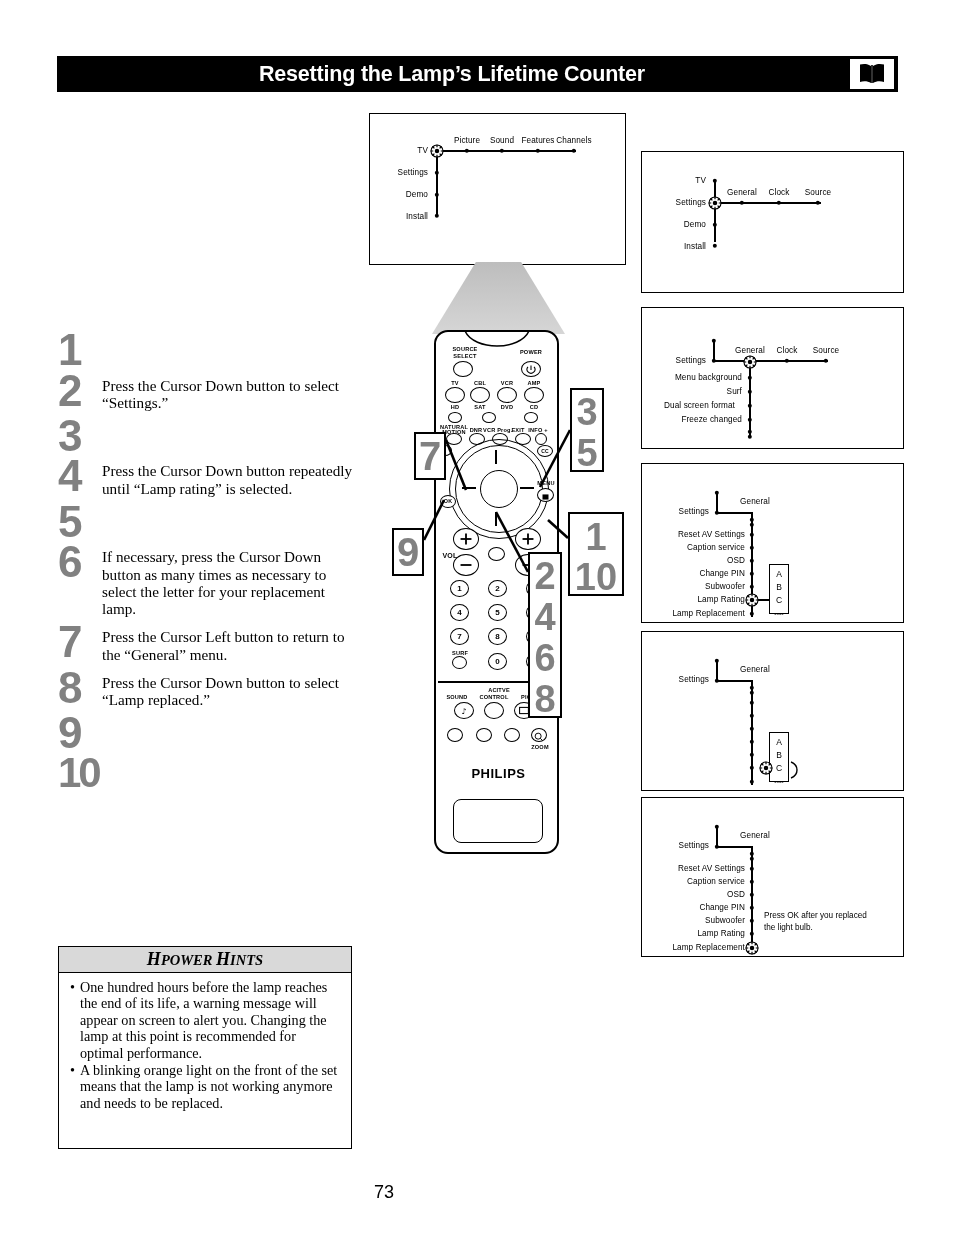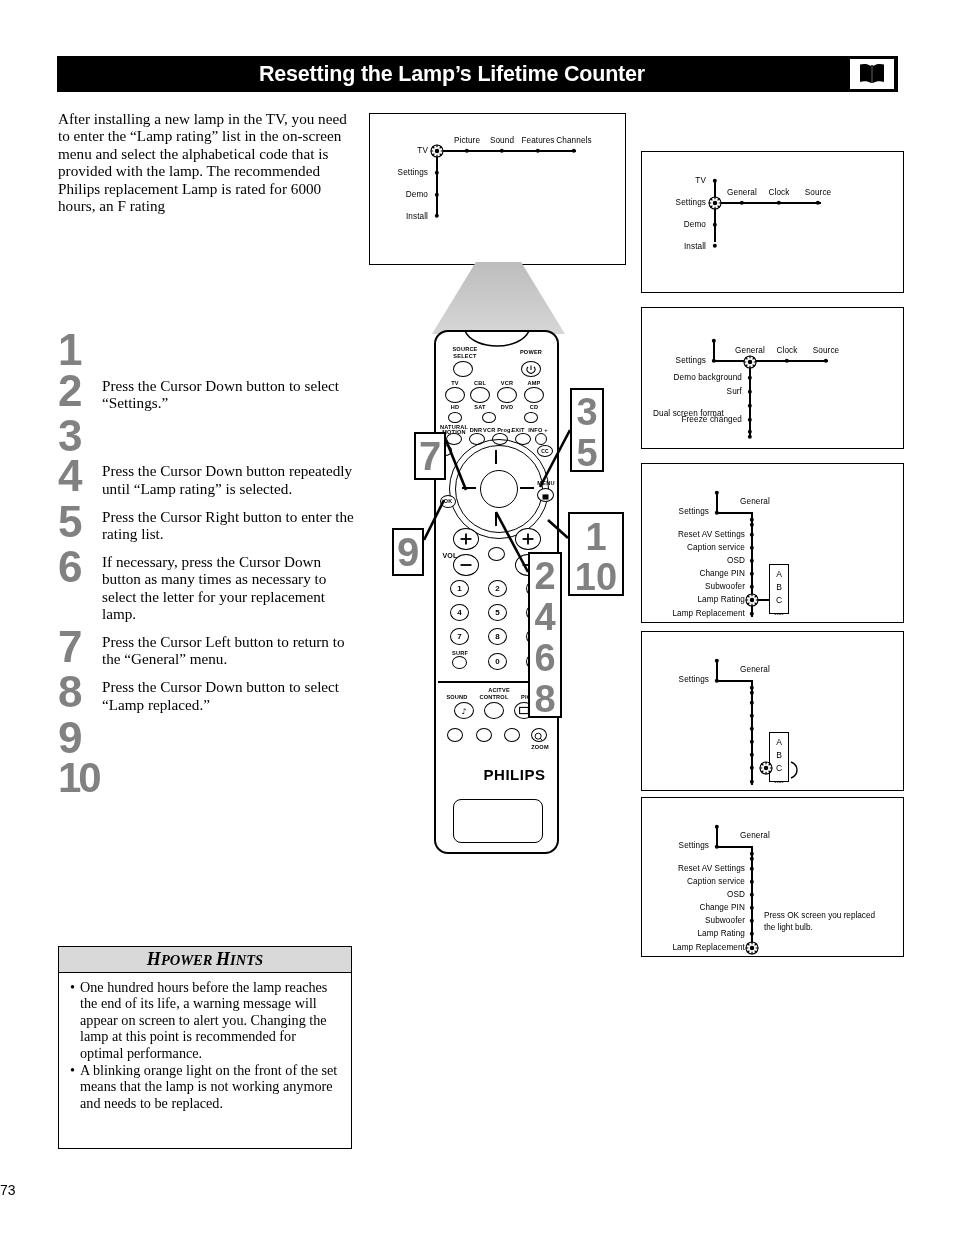--- a/index.html
+++ b/index.html
@@ -36,22 +36,22 @@
       text-align:center;line-height:25px;
       font-family:"Liberation Serif",serif;font-style:italic;font-weight:bold;
       font-size:18px;}
   #hints-head .sc{font-size:14.5px;}
   #hints-body{padding:6px 10px 0 6px;}
   .hint{display:flex;font-size:14.2px;line-height:16.4px;margin-bottom:1px;}
   .hint .bul{width:15px;flex:0 0 15px;text-align:center;}
   .hint .htx{flex:1;}
 
   
-  #page-num{position:absolute;left:0;top:1182px;width:768px;text-align:left;
-      font-family:"Liberation Sans",sans-serif;font-size:14px;}
+  #page-num{position:absolute;left:0;top:1182px;width:768px;text-align:center;
+      font-family:"Liberation Sans",sans-serif;font-size:18px;}
 
   
   #tv-screen{position:absolute;left:369px;top:113px;width:257px;height:152px;
       border:1.6px solid #000;background:#fff;box-sizing:border-box;}
   #beam{position:absolute;left:432px;top:262px;width:133px;height:72px;
       background:linear-gradient(#bdbdbd,#d6d6d6);
       clip-path:polygon(33% 0,67% 0,100% 100%,0 100%);}
 
   #remote{position:absolute;left:434px;top:330px;width:125px;height:524px;
       border:2px solid #000;border-radius:14px;background:#fff;
@@ -120,41 +120,39 @@
   <div id="header-book">
     <svg width="30" height="24" viewBox="0 0 30 24">
       <path d="M14 4 C11 1.5 6 1.5 3 2.5 L3 20 C6 19 11 19 14 21 Z" fill="#000"></path>
       <path d="M16 4 C19 1.5 24 1.5 27 2.5 L27 20 C24 19 19 19 16 21 Z" fill="#000"></path>
       <rect x="14.2" y="3" width="1.6" height="18" fill="#000"></rect>
     </svg>
   </div>
 </div>
 
 <div id="left-col">
-  <p class="para">After installing a new lamp in the TV, you need to enter the “Lamp rating” list in the on-screen menu and select the alphabetical code that is provided with the lamp. The recommended Philips replacement Lamp is rated for 6000 hours, an F rating</p>
 </div>
 
 <div id="steps">
   <div class="step">
     <div class="step-num">1</div>
   </div>
   <div class="step">
     <div class="step-num">2</div>
     <div class="step-text">Press the Cursor Down button to select “Settings.”</div>
   </div>
   <div class="step">
     <div class="step-num">3</div>
   </div>
   <div class="step">
     <div class="step-num">4</div>
     <div class="step-text">Press the Cursor Down button repeatedly until “Lamp rating” is selected.</div>
   </div>
   <div class="step">
     <div class="step-num">5</div>
-    <div class="step-text">Press the Cursor Right button to enter the rating list.</div>
   </div>
   <div class="step">
     <div class="step-num">6</div>
     <div class="step-text">If necessary, press the Cursor Down button as many times as necessary to select the letter for your replacement lamp.</div>
   </div>
   <div class="step">
     <div class="step-num">7</div>
     <div class="step-text">Press the Cursor Left button to return to the “General” menu.</div>
   </div>
   <div class="step">
@@ -375,22 +373,22 @@
   <div class="rbtn sm" style="left:68px;top:396px;width:16px;height:14px;"></div>
   <div class="rbtn sm" style="left:95px;top:396px;width:16px;height:14px;">
     <svg viewBox="0 0 16 14" style="width:100%;height:100%;">
       <circle cx="7" cy="6" r="3.5" fill="none" stroke="#000" stroke-width="1.1"></circle>
       <line x1="9.5" y1="8.5" x2="12" y2="11" stroke="#000" stroke-width="1.1"></line>
     </svg>
   </div>
   <div class="rlabel" style="left:92px;top:412px;width:24px;">ZOOM</div>
 
   <div style="position:absolute;left:0;top:434px;width:125px;text-align:center;
-      font-family:'Liberation Sans',sans-serif;font-weight:bold;font-size:15px;
-      letter-spacing:.5px;padding-left:16px;">PHILIPS</div>
+      font-family:'Liberation Sans',sans-serif;font-weight:bold;font-size:13px;
+      letter-spacing:.5px;">PHILIPS</div>
 
   <div style="position:absolute;left:17px;top:467px;width:88px;height:42px;
       border:1.4px solid #000;border-radius:8px;"></div>
 </div>
 
 <div class="callout" id="co7">7</div>
 <div class="callout" id="co35">
   <div>3</div>
   <div>5</div>
 </div>
@@ -453,23 +451,23 @@
   <div class="dot" style="left:72px;top:33px;"></div>
   <div class="hline" style="left:71px;top:52px;width:115px;"></div>
   <div class="vline" style="left:107px;top:52px;height:78px;"></div>
   <span class="mtxt r" style="left:64px;top:48px;">Settings</span>
   <div class="dot" style="left:72px;top:53px;"></div>
   <span class="mtxt c" style="left:108px;top:38px;">General</span>
   <span class="mtxt c" style="left:145px;top:38px;">Clock</span>
   <span class="mtxt c" style="left:184px;top:38px;">Source</span>
   <div class="dot" style="left:145px;top:53px;"></div>
   <div class="dot" style="left:184px;top:53px;"></div>
-  <span class="mtxt r" style="left:100px;top:65px;">Demo background</span>
+  <span class="mtxt r" style="left:100px;top:65px;">Menu background</span>
   <span class="mtxt r" style="left:100px;top:79px;">Surf</span>
-  <span class="mtxt r" style="left:82px;top:93px;margin-top:8px;">Dual screen format</span>
+  <span class="mtxt r" style="left:93px;top:93px;">Dual screen format</span>
   <span class="mtxt r" style="left:100px;top:107px;">Freeze changed</span>
   <div class="dot" style="left:108px;top:70px;"></div>
   <div class="dot" style="left:108px;top:84px;"></div>
   <div class="dot" style="left:108px;top:98px;"></div>
   <div class="dot" style="left:108px;top:112px;"></div>
   <div class="dot" style="left:108px;top:124px;"></div>
   <div class="dot" style="left:108px;top:129px;"></div>
   <svg class="cursor-ico" style="left:108px;top:54px;" viewBox="0 0 20 20">
     <circle cx="10" cy="10" r="8" fill="#fff" stroke="#000" stroke-width="1.5"></circle>
     <circle cx="10" cy="10" r="3" fill="#000"></circle>
@@ -590,21 +588,21 @@
   <span class="mtxt r" style="left:103px;top:105px;">Change PIN</span>
   <span class="mtxt r" style="left:103px;top:118px;">Subwoofer</span>
   <span class="mtxt r" style="left:103px;top:131px;">Lamp Rating</span>
   <span class="mtxt r" style="left:103px;top:145px;">Lamp Replacement</span>
   <div class="dot" style="left:110px;top:71px;"></div>
   <div class="dot" style="left:110px;top:84px;"></div>
   <div class="dot" style="left:110px;top:97px;"></div>
   <div class="dot" style="left:110px;top:110px;"></div>
   <div class="dot" style="left:110px;top:123px;"></div>
   <div class="dot" style="left:110px;top:136px;"></div>
-  <div class="note" style="left:122px;top:112px;">Press OK screen you replaced</div>
+  <div class="note" style="left:122px;top:112px;">Press OK after you replaced</div>
   <div class="note" style="left:122px;top:124px;">the light bulb.</div>
   <svg class="cursor-ico" style="left:110px;top:150px;" viewBox="0 0 20 20">
     <circle cx="10" cy="10" r="8" fill="#fff" stroke="#000" stroke-width="1.5"></circle>
     <circle cx="10" cy="10" r="3" fill="#000"></circle>
     <g stroke="#000" stroke-width="1.6">
       <line x1="10" y1="1.5" x2="10" y2="5"></line>
         <line x1="10" y1="15" x2="10" y2="18.5"></line>
       <line x1="1.5" y1="10" x2="5" y2="10"></line>
         <line x1="15" y1="10" x2="18.5" y2="10"></line>
       <line x1="4" y1="4" x2="6.5" y2="6.5"></line>

